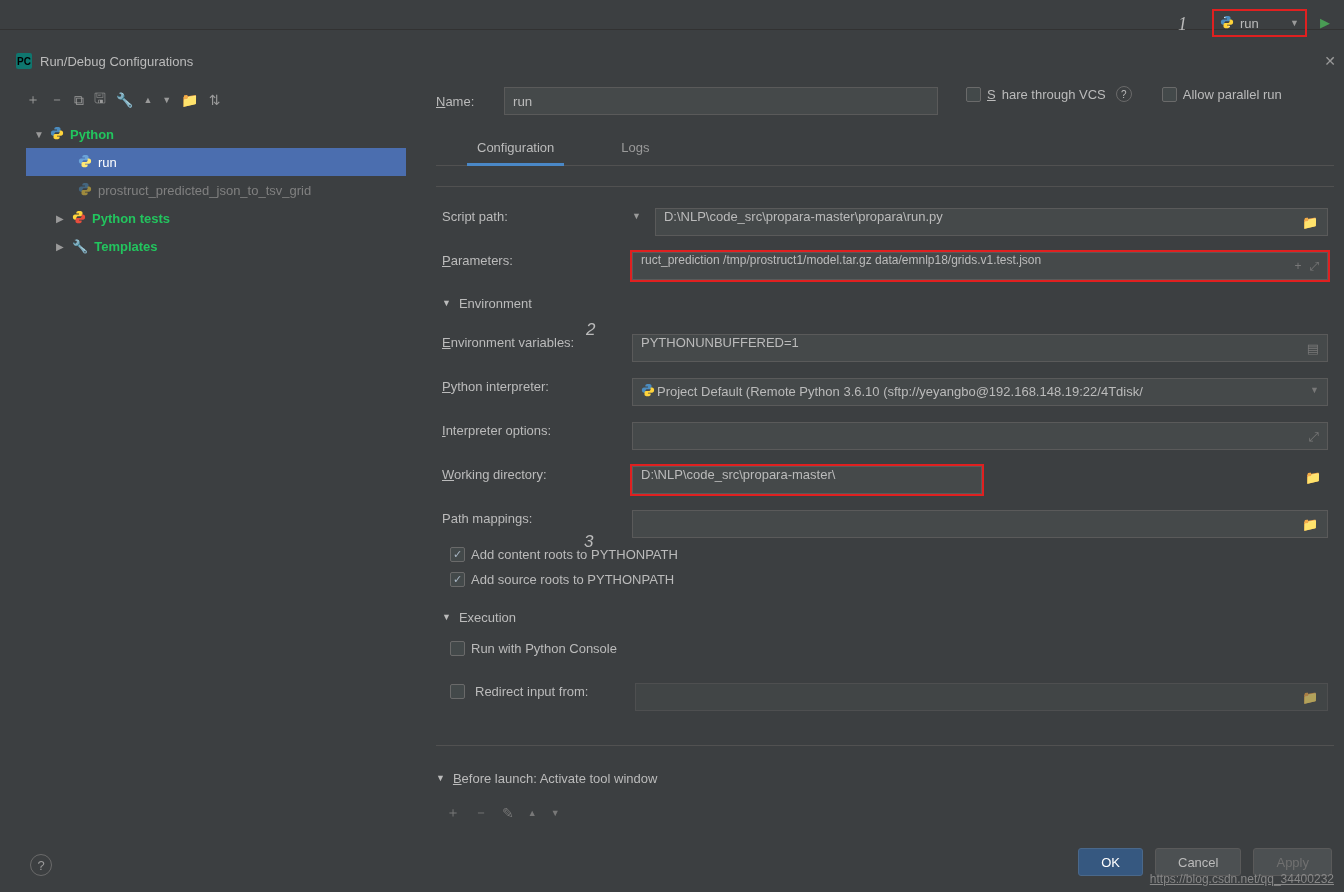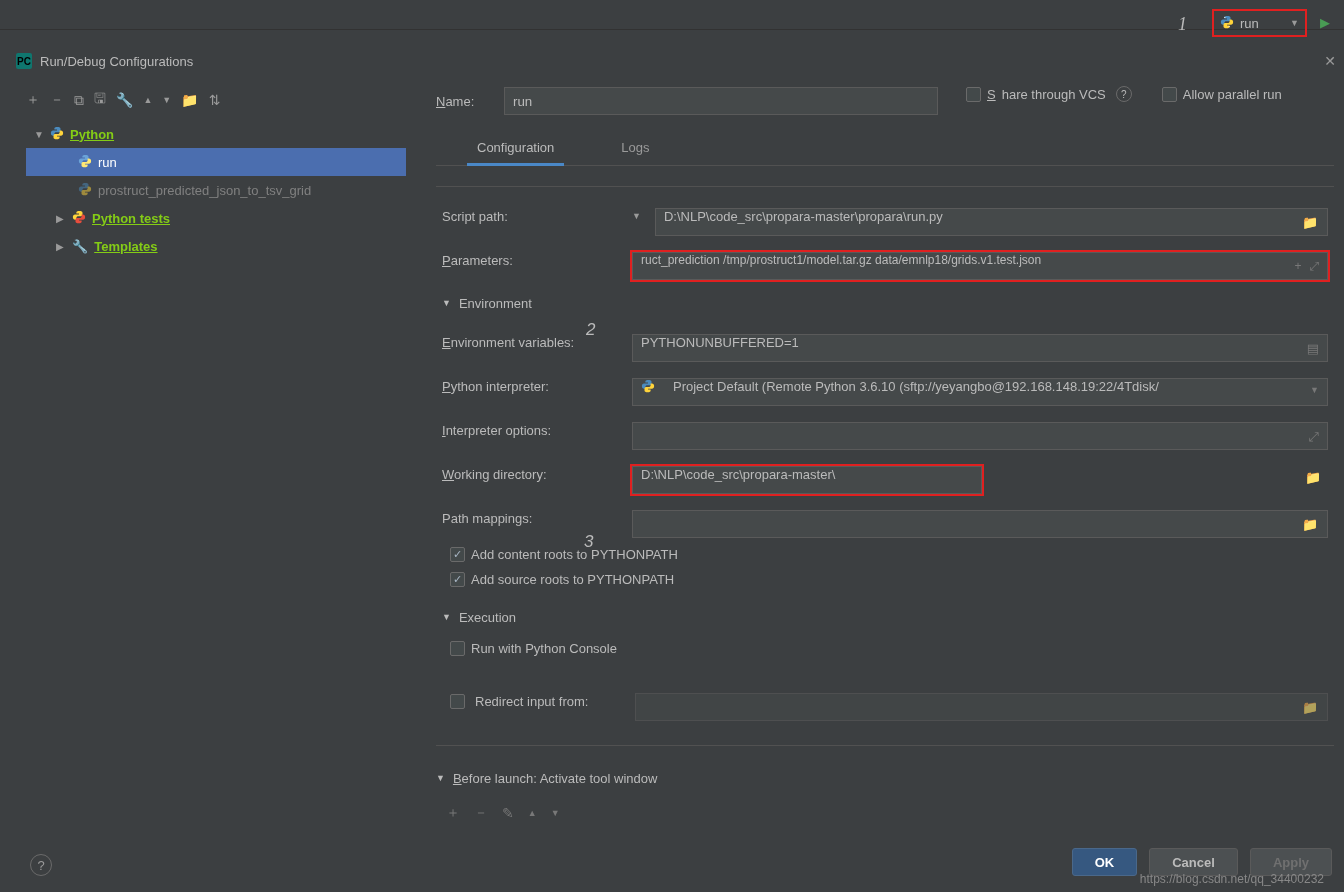--- a/index.html
+++ b/index.html
@@ -25,21 +25,21 @@
 
 .sidebar { width:408px; padding:0 10px 0 18px; }
 .tool-row { display:flex; gap:10px; align-items:center; height:28px; margin-bottom:6px; }
 .tool-row .ic { color:#9a9a9a; font-size:14px; }
 .tree { font-size:13px; }
 .tree-node { display:flex; align-items:center; height:28px; padding-left:8px; gap:6px; }
 .tree-node.sel { background:#4b6eaf; color:#ffffff; }
 .tree-node .exp { width:10px; color:#9a9a9a; font-size:10px; }
 .tree-node .lbl { color:#bbbbbb; }
 .tree-node.sel .lbl { color:#ffffff; }
-.tree-node.bold .lbl { color:#84cc16; font-weight:600;text-decoration:underline; }
+.tree-node.bold .lbl { color:#22c55e; font-weight:600; }
 .lvl1 { padding-left:30px; }
 .lvl2 { padding-left:52px; }
 .dim .lbl { color:#808080; }
 
 
 .content { flex:1; padding:0 10px 0 20px; position:relative; }
 .name-row { display:flex; align-items:center; height:30px; margin-bottom:18px; }
 .name-row .label { width:68px; }
 .txt-input { background:#45494a; border:1px solid #5a5a5a; height:28px; color:#bbbbbb; padding:0 8px; }
 .name-row .txt-input { width:434px; }
@@ -68,26 +68,26 @@
 
 .redbox { outline:2px solid #e02020; }
 .n2 { top:234px; left:170px; font-size:17px; font-family:Arial; }
 .n3 { top:446px; left:168px; font-size:17px; font-family:Arial; }
 
 .btm-tools { display:flex; gap:14px; align-items:center; height:22px; margin-top:2px; margin-left:10px; }
 .btm-tools .ic { color:#787878; font-size:14px; }
 
 
 .buttons { position:absolute; right:12px; bottom:16px; display:flex; gap:12px; }
-.btn { height:28px; padding:0 22px; border:1px solid #5a5a5a; background:#4c5052; color:#bbbbbb; display:flex; align-items:center; border-radius:3px;font-weight:bold; }
+.btn { height:28px; padding:0 22px; border:1px solid #5a5a5a; background:#4c5052; color:#bbbbbb; display:flex; align-items:center; border-radius:3px; }
 .btn.primary { background:#365880; border-color:#4a688a; color:#ffffff; }
 .btn.dim { color:#707070; }
 .help-btn { position:absolute; left:22px; bottom:16px; width:22px; height:22px; border:1px solid #6a6a6a; border-radius:50%; display:flex; align-items:center; justify-content:center; color:#9a9a9a; }
 
-.watermark { position:absolute; right:20px; bottom:6px; font-size:12px; color:#888888; }
+.watermark { position:absolute; right:10px; bottom:6px; font-size:12px; color:#888888;text-decoration:underline; }
 .under { text-decoration:underline; }
 </style>
 </head>
 <body>
 
 <div class="topbar">
   <span class="annot-num n1">1</span>
   <div class="run-dropdown">
     <span><svg class="py-icon" viewBox="0 0 16 16">
           <path fill="#4b8bbe" d="M8 1c-3 0-3 1.5-3 2v1h3v1H3.5C2 5 1 6 1 8s1 3 2.5 3H5v-2c0-1.5 1-2 2-2h3c1 0 2-.5 2-2V3c0-1.5-1-2-4-2z"></path>
@@ -215,21 +215,21 @@
           <div class="field">
               <div class="field-input"><span>PYTHONUNBUFFERED=1</span><span class="field-icons">
                   <span>▤</span>
                 </span></div>
             </div>
         </div>
 
         <div class="form-row">
           <span class="flabel"><span class="under">P</span>ython interpreter:</span>
           <div class="field">
-              <div class="field-input" style="display:flex;align-items:flex-start;gap:18px">
+              <div class="field-input" style="display:flex;align-items:center;gap:2px">
                 <span><svg class="py-icon" viewBox="0 0 16 16">
                     <path fill="#4b8bbe" d="M8 1c-3 0-3 1.5-3 2v1h3v1H3.5C2 5 1 6 1 8s1 3 2.5 3H5v-2c0-1.5 1-2 2-2h3c1 0 2-.5 2-2V3c0-1.5-1-2-4-2z"></path>
                     <path fill="#ffd43b" d="M8 15c3 0 3-1.5 3-2v-1H8v-1h4.5C14 11 15 10 15 8s-1-3-2.5-3H11v2c0 1.5-1 2-2 2H6c-1 0-2 .5-2 2v2c0 1.5 1 2 4 2z"></path>
                   </svg></span>
                 <span>Project Default (Remote Python 3.6.10 (sftp://yeyangbo@192.168.148.19:22/4Tdisk/</span>
                 <span class="field-icons">
                   <span style="font-size:9px">▼</span>
                 </span>
               </div>
             </div>
@@ -273,21 +273,21 @@
           </div>
         <div class="check-row" style="margin:0 0 16px 8px">
             <span class="chk">✓</span>
             <span>Add source roots to PYTHONPATH</span>
           </div>
 
         <div class="section-hdr">
             <span class="tri">▼</span>
             <span>Execution</span>
           </div>
-        <div class="check-row" style="margin:4px 0 30px 8px">
+        <div class="check-row" style="margin:4px 0 20px 8px">
             <span class="chk"></span>
             <span>Run with Python Console</span>
           </div>
         <div class="form-row" style="margin-left:8px">
           <span class="chk" style="margin-right:10px"></span>
           <span style="width:160px">Redirect input from:</span>
           <div class="field">
               <div class="field-input" style="opacity:.6">
                 <span class="field-icons">
                   <span class="folder-icon">📁</span>

